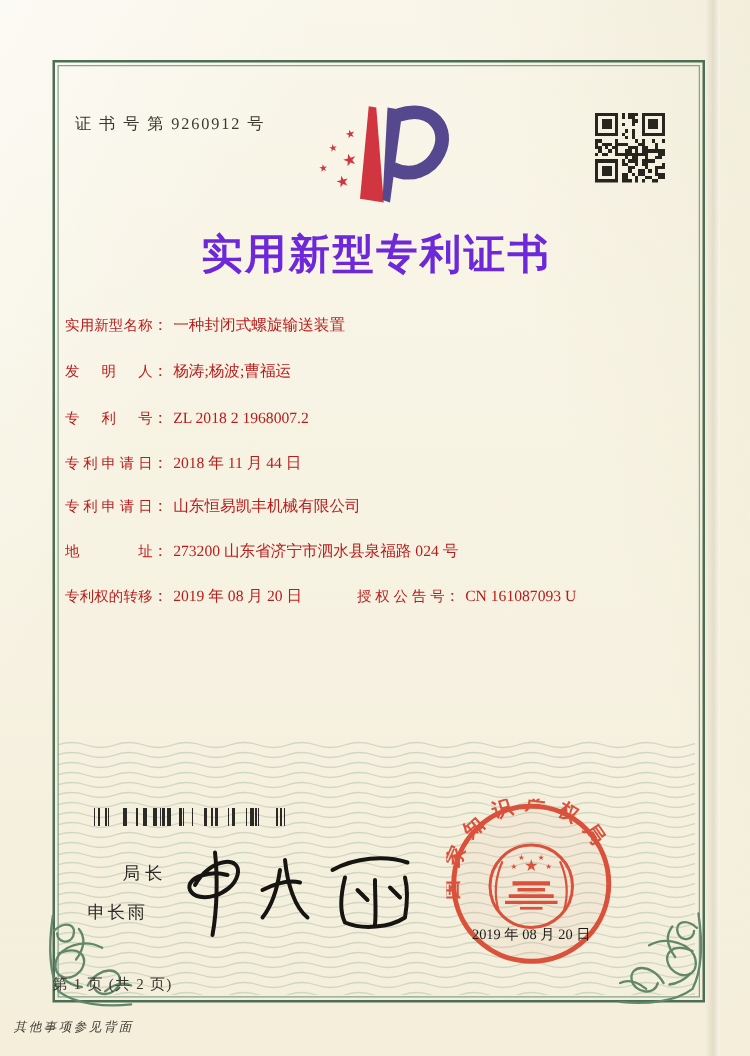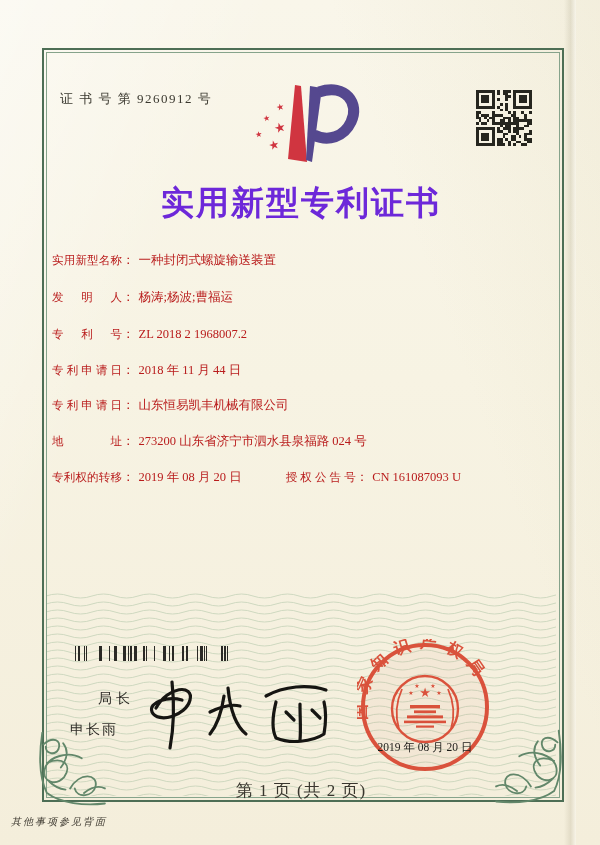--- a/index.html
+++ b/index.html
@@ -30,22 +30,22 @@
   .body-text{position:absolute;left:64px;top:499px;width:478px;font-size:12.5px;line-height:19px;
     color:#453f34;font-style:italic;}
   .body-text p{margin:0;text-indent:2em;}
   .barcode{position:absolute;left:75px;top:646px;width:155px;height:15px;}
   .signer-title{position:absolute;left:70px;top:690px;font-size:14px;letter-spacing:4px;color:#2e2c27;margin-left:28px;}
   .signer-name{position:absolute;left:70px;top:721px;font-size:14px;letter-spacing:2px;color:#2e2c27;}
   .signature{position:absolute;left:128px;top:674px;width:215px;height:86px;}
   .seal{position:absolute;left:357px;top:639px;width:136px;height:136px;opacity:.92;z-index:3;}
   .seal-date{position:absolute;left:352px;top:740px;width:146px;text-align:center;
     font-size:11.5px;color:#1d1c19;z-index:4;white-space:nowrap;}
-  .page-info{position:absolute;left:42px;top:779px;width:518px;text-align:center;
-    font-size:17px;color:#39362e;letter-spacing:1px;}
+  .page-info{position:absolute;left:42px;top:779px;width:518px;text-align:left;
+    font-size:12px;color:#39362e;letter-spacing:1px;}
   .back-note{position:absolute;left:0;top:815px;width:600px;text-align:left;
     font-size:10px;font-style:italic;color:#403c33;letter-spacing:2px;padding-left:11px;}
   .orn{position:absolute;width:116px;height:114px;}
   .orn-l{left:33px;top:691px;}
   .orn-r{left:452px;top:689px;transform:scaleX(-1);}
   svg{display:block}
 </style>
 </head>
 <body>
 

